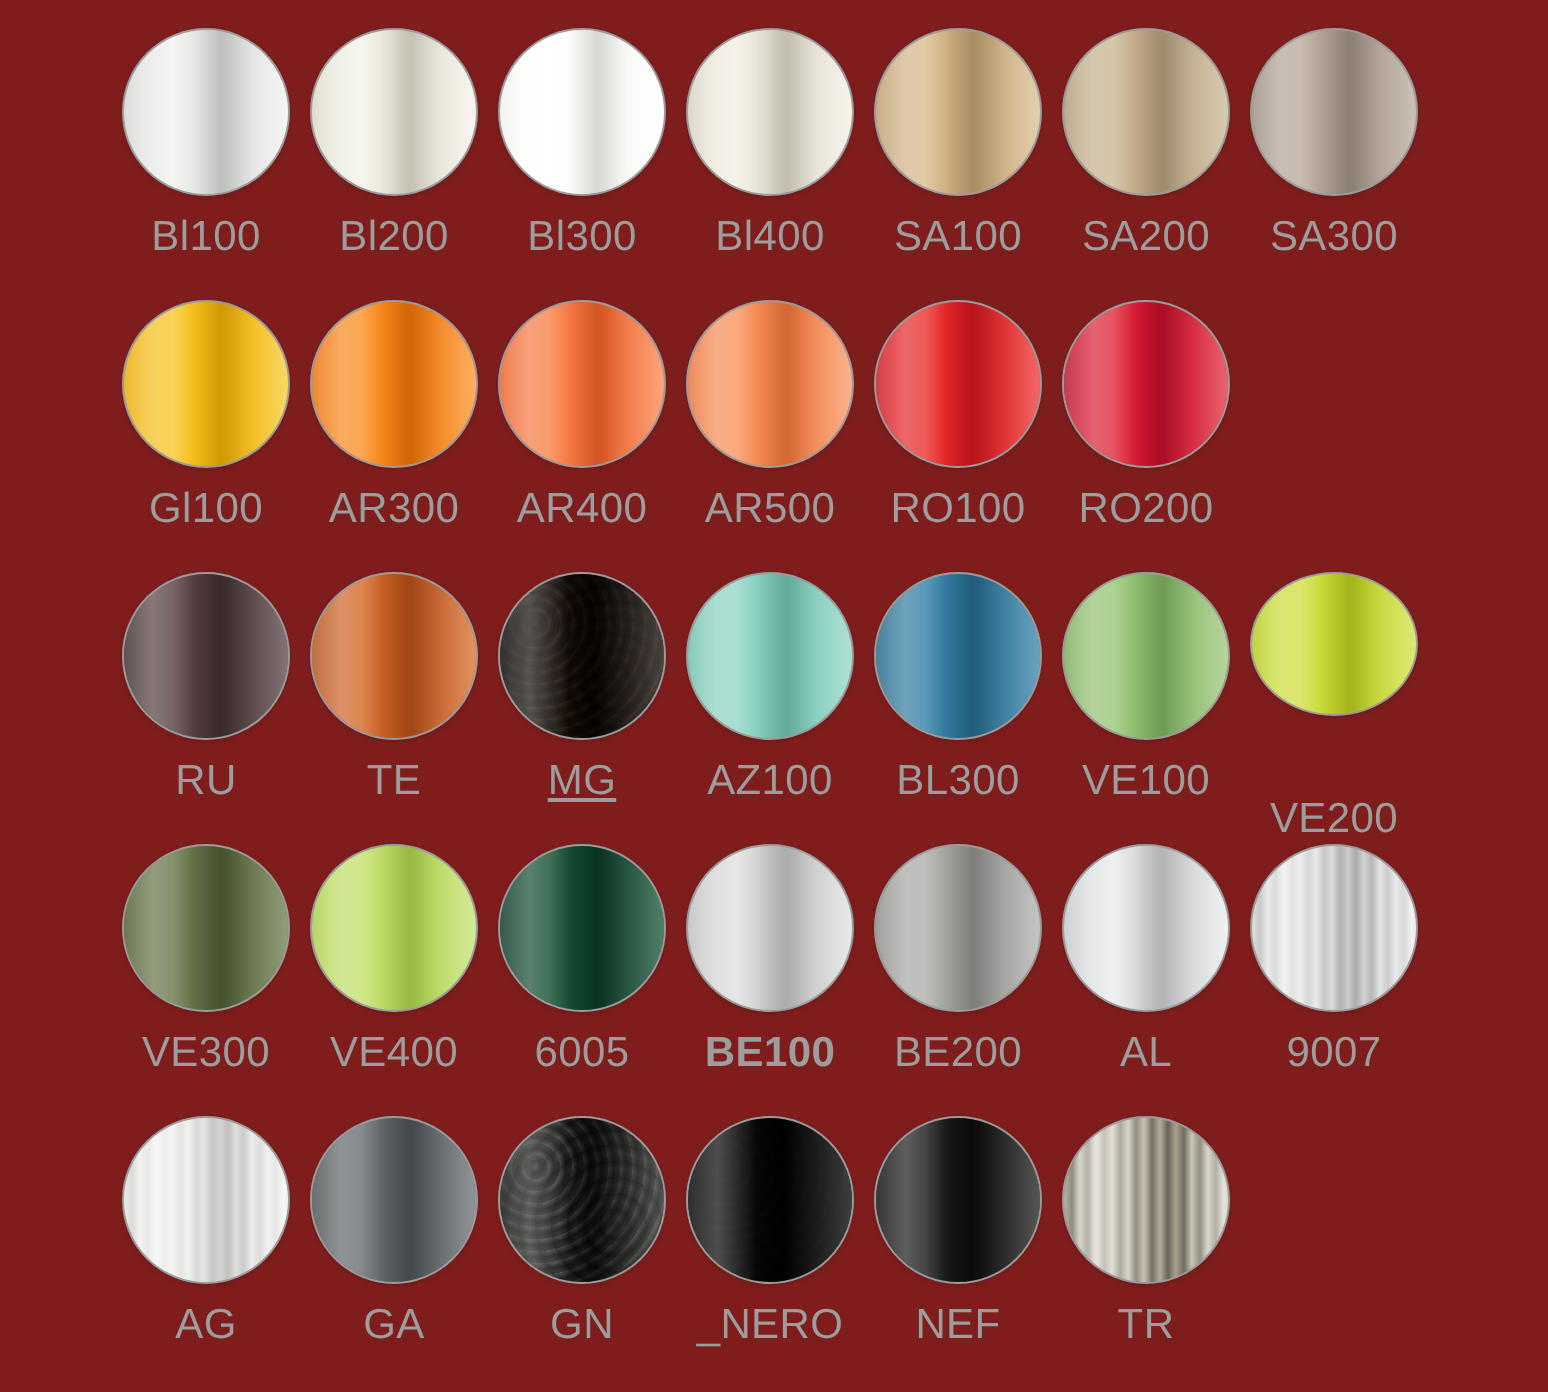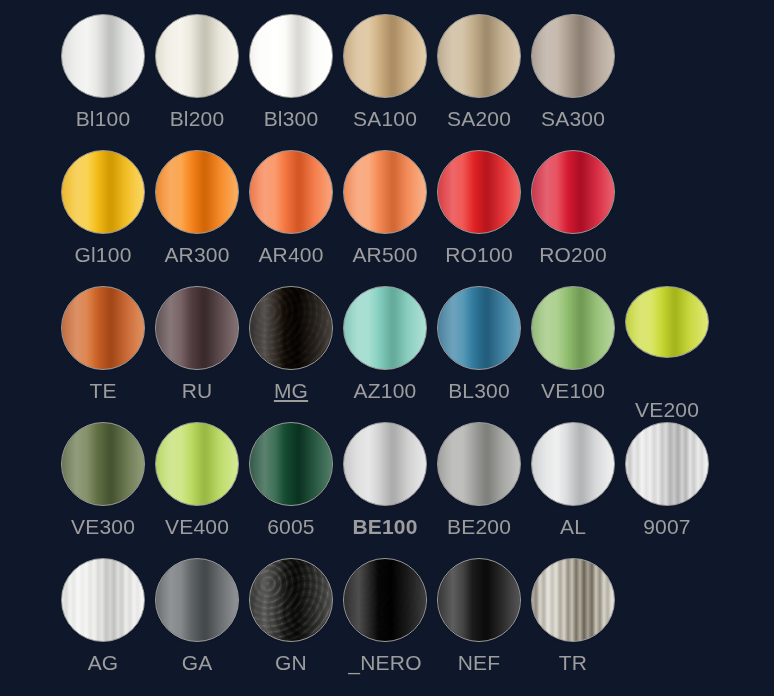--- a/index.html
+++ b/index.html
@@ -66,21 +66,21 @@
     color: #9d9d9d;
     letter-spacing: 0.2px;
     white-space: nowrap;
     text-align: center;
     font-weight: 400;
   }
 </style>
 </head>
 <body>
 
-<div id="palette-grid" style="background: #0f172a;">
+<div id="palette-grid" style="background: #7f1d1d;">
 
 <div class="swatch-row">
       <div class="swatch-cell">
         <div class="swatch-disc" style="background: linear-gradient(90deg, rgb(210, 212, 209) 0%, rgb(227, 228, 226) 12%, rgb(242, 243, 241) 30%, rgb(227, 228, 226) 46%, rgb(210, 212, 209) 62%, rgb(227, 228, 226) 80%, rgb(242, 243, 241) 100%); border-color: rgb(155, 155, 155);">
           <span class="sheen" style="background: linear-gradient(90deg, rgba(255, 255, 255, 0.18) 0%, rgba(255, 255, 255, 0.3) 18%, rgba(255, 255, 255, 0.02) 42%, rgba(0, 0, 0, 0.1) 58%, rgba(255, 255, 255, 0.1) 78%, rgba(255, 255, 255, 0.24) 100%);"></span>
         </div>
         <div class="swatch-label" style="color: rgb(157, 157, 157);">Bl100</div>
       </div>
       <div class="swatch-cell">
         <div class="swatch-disc" style="background: linear-gradient(90deg, rgb(217, 214, 198) 0%, rgb(232, 230, 217) 12%, rgb(245, 243, 233) 30%, rgb(232, 230, 217) 46%, rgb(217, 214, 198) 62%, rgb(232, 230, 217) 80%, rgb(245, 243, 233) 100%); border-color: rgb(155, 155, 155);">
@@ -88,20 +88,26 @@
         </div>
         <div class="swatch-label" style="color: rgb(157, 157, 157);">Bl200</div>
       </div>
       <div class="swatch-cell">
         <div class="swatch-disc" style="background: linear-gradient(90deg, rgb(240, 239, 233) 0%, rgb(251, 251, 248) 12%, rgb(255, 255, 255) 30%, rgb(251, 251, 248) 46%, rgb(240, 239, 233) 62%, rgb(251, 251, 248) 80%, rgb(255, 255, 255) 100%); border-color: rgb(155, 155, 155);">
           <span class="sheen" style="background: linear-gradient(90deg, rgba(255, 255, 255, 0.18) 0%, rgba(255, 255, 255, 0.3) 18%, rgba(255, 255, 255, 0.02) 42%, rgba(0, 0, 0, 0.1) 58%, rgba(255, 255, 255, 0.1) 78%, rgba(255, 255, 255, 0.24) 100%);"></span>
         </div>
         <div class="swatch-label" style="color: rgb(157, 157, 157);">Bl300</div>
       </div>
       <div class="swatch-cell">
+        <div class="swatch-disc" style="background: linear-gradient(90deg, rgb(214, 208, 191) 0%, rgb(230, 225, 212) 12%, rgb(244, 240, 230) 30%, rgb(230, 225, 212) 46%, rgb(214, 208, 191) 62%, rgb(230, 225, 212) 80%, rgb(244, 240, 230) 100%); border-color: rgb(155, 155, 155);">
+          <span class="sheen" style="background: linear-gradient(90deg, rgba(255, 255, 255, 0.18) 0%, rgba(255, 255, 255, 0.3) 18%, rgba(255, 255, 255, 0.02) 42%, rgba(0, 0, 0, 0.1) 58%, rgba(255, 255, 255, 0.1) 78%, rgba(255, 255, 255, 0.24) 100%);"></span>
+        </div>
+        <div class="swatch-label" style="color: rgb(157, 157, 157);">Bl400</div>
+      </div>
+      <div class="swatch-cell">
         <div class="swatch-disc" style="background: linear-gradient(90deg, rgb(188, 154, 107) 0%, rgb(203, 171, 125) 12%, rgb(220, 192, 148) 30%, rgb(203, 171, 125) 46%, rgb(188, 154, 107) 62%, rgb(203, 171, 125) 80%, rgb(220, 192, 148) 100%); border-color: rgb(155, 155, 155);">
           <span class="sheen" style="background: linear-gradient(90deg, rgba(255, 255, 255, 0.18) 0%, rgba(255, 255, 255, 0.3) 18%, rgba(255, 255, 255, 0.02) 42%, rgba(0, 0, 0, 0.1) 58%, rgba(255, 255, 255, 0.1) 78%, rgba(255, 255, 255, 0.24) 100%);"></span>
         </div>
         <div class="swatch-label" style="color: rgb(157, 157, 157);">SA100</div>
       </div>
       <div class="swatch-cell">
         <div class="swatch-disc" style="background: linear-gradient(90deg, rgb(174, 152, 118) 0%, rgb(191, 169, 135) 12%, rgb(205, 185, 152) 30%, rgb(191, 169, 135) 46%, rgb(174, 152, 118) 62%, rgb(191, 169, 135) 80%, rgb(205, 185, 152) 100%); border-color: rgb(155, 155, 155);">
           <span class="sheen" style="background: linear-gradient(90deg, rgba(255, 255, 255, 0.18) 0%, rgba(255, 255, 255, 0.3) 18%, rgba(255, 255, 255, 0.02) 42%, rgba(0, 0, 0, 0.1) 58%, rgba(255, 255, 255, 0.1) 78%, rgba(255, 255, 255, 0.24) 100%);"></span>
         </div>
         <div class="swatch-label" style="color: rgb(157, 157, 157);">SA200</div>
@@ -146,32 +152,32 @@
       </div>
       <div class="swatch-cell">
         <div class="swatch-disc" style="background: linear-gradient(90deg, rgb(187, 13, 38) 0%, rgb(211, 21, 46) 12%, rgb(228, 51, 67) 30%, rgb(211, 21, 46) 46%, rgb(187, 13, 38) 62%, rgb(211, 21, 46) 80%, rgb(228, 51, 67) 100%); border-color: rgb(155, 155, 155);">
           <span class="sheen" style="background: linear-gradient(90deg, rgba(255, 255, 255, 0.18) 0%, rgba(255, 255, 255, 0.3) 18%, rgba(255, 255, 255, 0.02) 42%, rgba(0, 0, 0, 0.1) 58%, rgba(255, 255, 255, 0.1) 78%, rgba(255, 255, 255, 0.24) 100%);"></span>
         </div>
         <div class="swatch-label" style="color: rgb(157, 157, 157);">RO200</div>
       </div>
     </div>
     <div class="swatch-row">
       <div class="swatch-cell">
+        <div class="swatch-disc" style="background: linear-gradient(90deg, rgb(61, 44, 46) 0%, rgb(77, 56, 58) 12%, rgb(95, 70, 74) 30%, rgb(77, 56, 58) 46%, rgb(61, 44, 46) 62%, rgb(77, 56, 58) 80%, rgb(95, 70, 74) 100%); border-color: rgb(155, 155, 155);">
+          <span class="sheen" style="background: linear-gradient(90deg, rgba(255, 255, 255, 0.18) 0%, rgba(255, 255, 255, 0.3) 18%, rgba(255, 255, 255, 0.02) 42%, rgba(0, 0, 0, 0.1) 58%, rgba(255, 255, 255, 0.1) 78%, rgba(255, 255, 255, 0.24) 100%);"></span>
+        </div>
+        <div class="swatch-label" style="color: rgb(157, 157, 157);">RU</div>
+      </div>
+      <div class="swatch-cell">
         <div class="swatch-disc" style="background: linear-gradient(90deg, rgb(178, 76, 23) 0%, rgb(197, 90, 32) 12%, rgb(216, 112, 47) 30%, rgb(197, 90, 32) 46%, rgb(178, 76, 23) 62%, rgb(197, 90, 32) 80%, rgb(216, 112, 47) 100%); border-color: rgb(155, 155, 155);">
           <span class="sheen" style="background: linear-gradient(90deg, rgba(255, 255, 255, 0.18) 0%, rgba(255, 255, 255, 0.3) 18%, rgba(255, 255, 255, 0.02) 42%, rgba(0, 0, 0, 0.1) 58%, rgba(255, 255, 255, 0.1) 78%, rgba(255, 255, 255, 0.24) 100%);"></span>
         </div>
         <div class="swatch-label" style="color: rgb(157, 157, 157);">TE</div>
       </div>
       <div class="swatch-cell">
-        <div class="swatch-disc" style="background: linear-gradient(90deg, rgb(61, 44, 46) 0%, rgb(77, 56, 58) 12%, rgb(95, 70, 74) 30%, rgb(77, 56, 58) 46%, rgb(61, 44, 46) 62%, rgb(77, 56, 58) 80%, rgb(95, 70, 74) 100%); border-color: rgb(155, 155, 155);">
-          <span class="sheen" style="background: linear-gradient(90deg, rgba(255, 255, 255, 0.18) 0%, rgba(255, 255, 255, 0.3) 18%, rgba(255, 255, 255, 0.02) 42%, rgba(0, 0, 0, 0.1) 58%, rgba(255, 255, 255, 0.1) 78%, rgba(255, 255, 255, 0.24) 100%);"></span>
-        </div>
-        <div class="swatch-label" style="color: rgb(157, 157, 157);">RU</div>
-      </div>
-      <div class="swatch-cell">
         <div class="swatch-disc" style="background: repeating-radial-gradient(circle at 22% 30%, rgb(107, 91, 69) 0px, rgb(29, 23, 16) 3px, rgb(58, 47, 34) 6px), repeating-radial-gradient(circle at 70% 65%, rgb(58, 47, 34) 0px, rgb(107, 91, 69) 4px, rgb(29, 23, 16) 8px), linear-gradient(90deg, rgb(29, 23, 16) 0%, rgb(58, 47, 34) 35%, rgb(29, 23, 16) 55%, rgb(58, 47, 34) 100%); background-blend-mode: overlay, soft-light, normal; border-color: rgb(155, 155, 155);">
           <span class="sheen" style="background: linear-gradient(90deg, rgba(255, 255, 255, 0.18) 0%, rgba(255, 255, 255, 0.3) 18%, rgba(255, 255, 255, 0.02) 42%, rgba(0, 0, 0, 0.1) 58%, rgba(255, 255, 255, 0.1) 78%, rgba(255, 255, 255, 0.24) 100%);"></span>
         </div>
         <div class="swatch-label" style="color: rgb(157, 157, 157); text-decoration: underline;">MG</div>
       </div>
       <div class="swatch-cell">
         <div class="swatch-disc" style="background: linear-gradient(90deg, rgb(108, 187, 169) 0%, rgb(127, 203, 187) 12%, rgb(150, 217, 202) 30%, rgb(127, 203, 187) 46%, rgb(108, 187, 169) 62%, rgb(127, 203, 187) 80%, rgb(150, 217, 202) 100%); border-color: rgb(155, 155, 155);">
           <span class="sheen" style="background: linear-gradient(90deg, rgba(255, 255, 255, 0.18) 0%, rgba(255, 255, 255, 0.3) 18%, rgba(255, 255, 255, 0.02) 42%, rgba(0, 0, 0, 0.1) 58%, rgba(255, 255, 255, 0.1) 78%, rgba(255, 255, 255, 0.24) 100%);"></span>
         </div>
         <div class="swatch-label" style="color: rgb(157, 157, 157);">AZ100</div>

